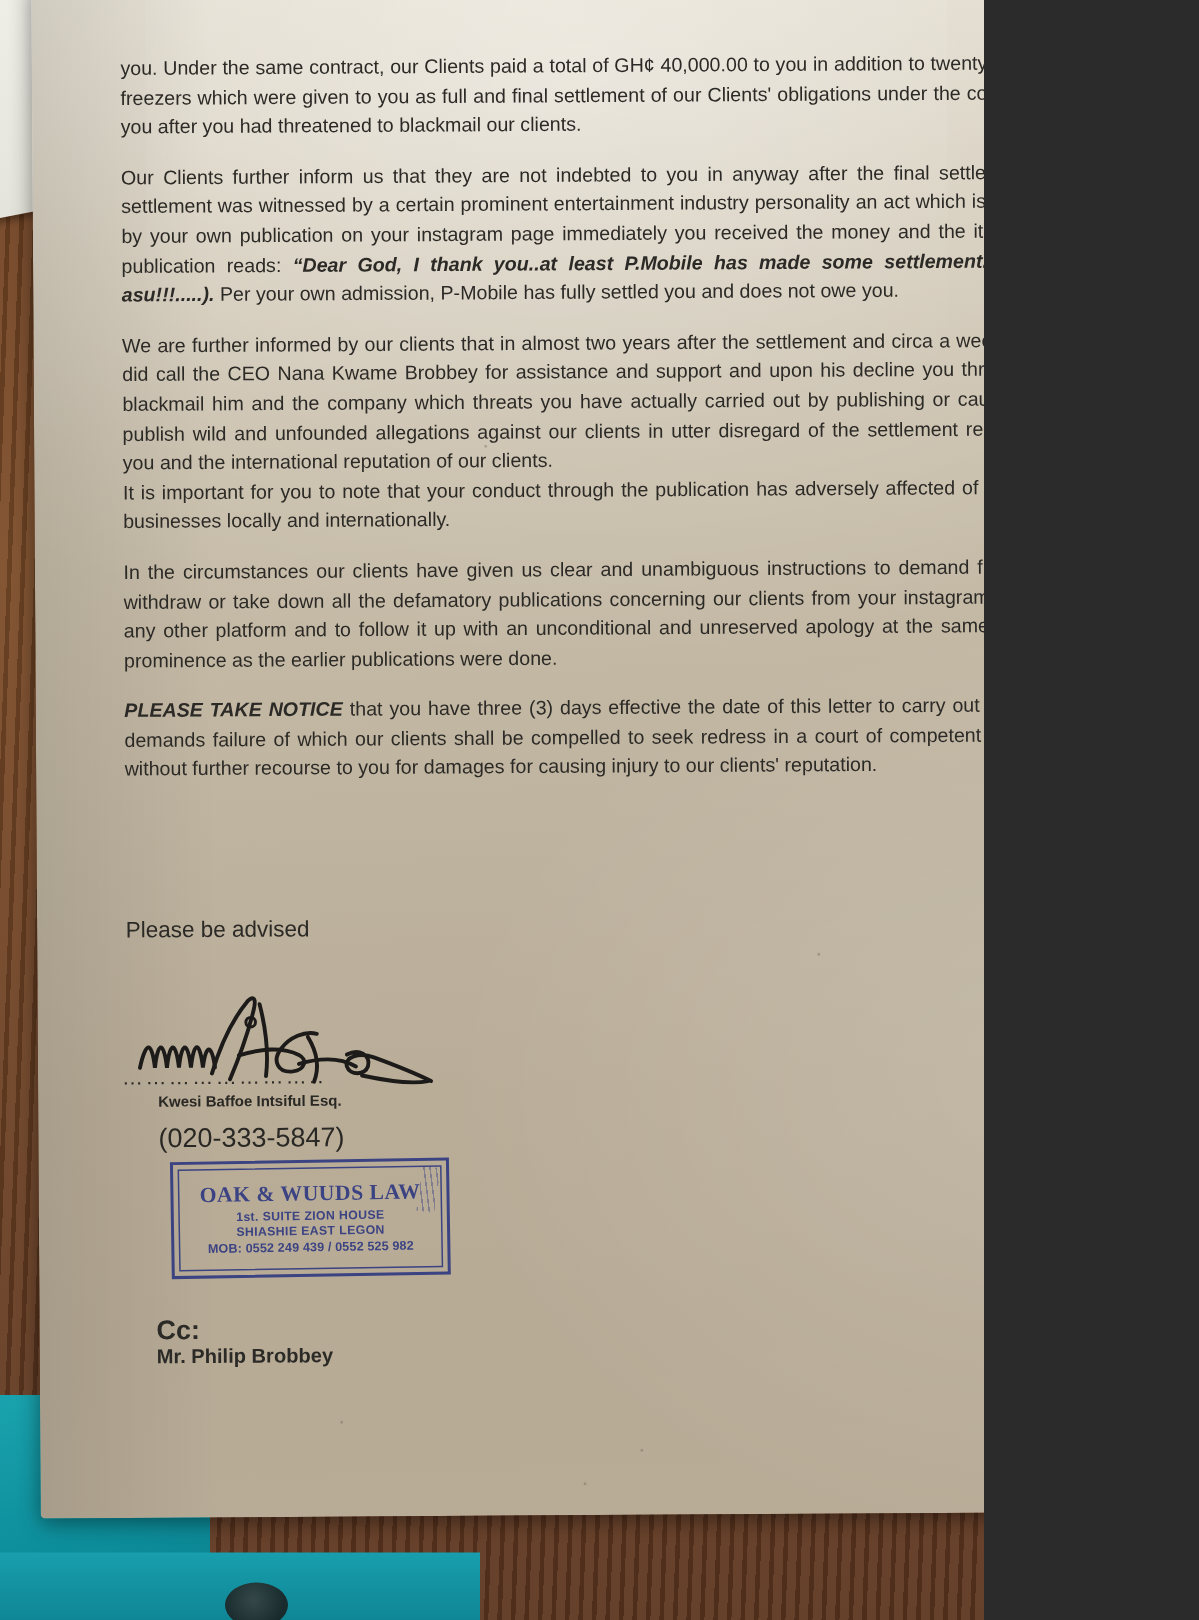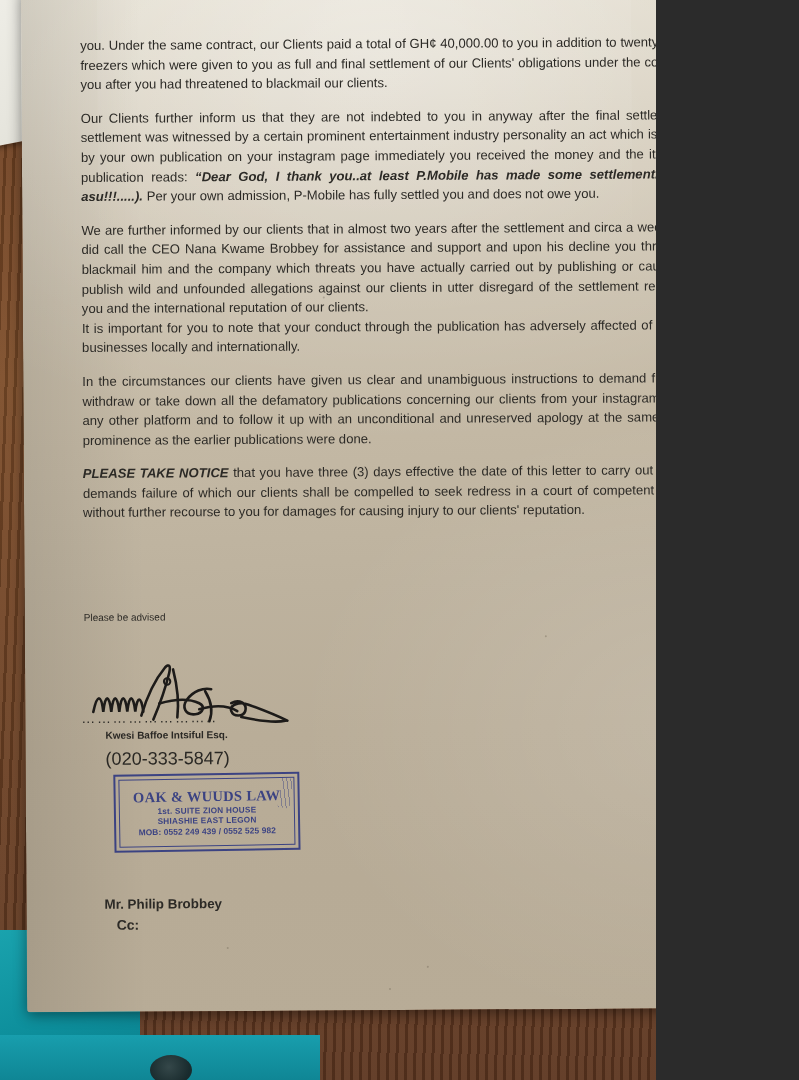--- a/index.html
+++ b/index.html
@@ -126,21 +126,21 @@
     text-align: justify;
     text-justify: inter-word;
   }
   .p-tight { margin-bottom: 0 !important; }
   .quote { font-weight: bold; font-style: italic; }
   .notice-lead { font-weight: bold; font-style: italic; }
 
   .advised {
     position: absolute;
     left: 59px; top: 624px;
-    font-size: 10px;
+    font-size: 15px;
     color: #2c2a26;
   }
 
   
   .sig-wrap {
     position: absolute;
     left: 56px; top: 672px;
     width: 260px; height: 70px;
   }
   .sig-wrap svg { display:block; }
@@ -206,25 +206,24 @@
     right: 6px; top: 4px;
     width: 12px; height: 30px;
     background: repeating-linear-gradient(75deg,
       rgba(43,53,128,0.45) 0 1px, rgba(43,53,128,0) 1px 4px);
     transform: rotate(9deg);
   }
 
   
   .cc-label {
     position: absolute;
-    left: 78px; top: 929px;
-    font-size: 14px;
-    font-weight: bold;
-    color: #2c2a26;
-    margin-left: 12px;
+    left: 78px; top: 889px;
+    font-size: 18px;
+    font-weight: bold;
+    color: #2c2a26;
   }
   .cc-name {
     position: absolute;
     left: 78px; top: 909px;
     font-size: 13.4px;
     color: #2c2a26;
     font-weight: bold;
   }
 
   

